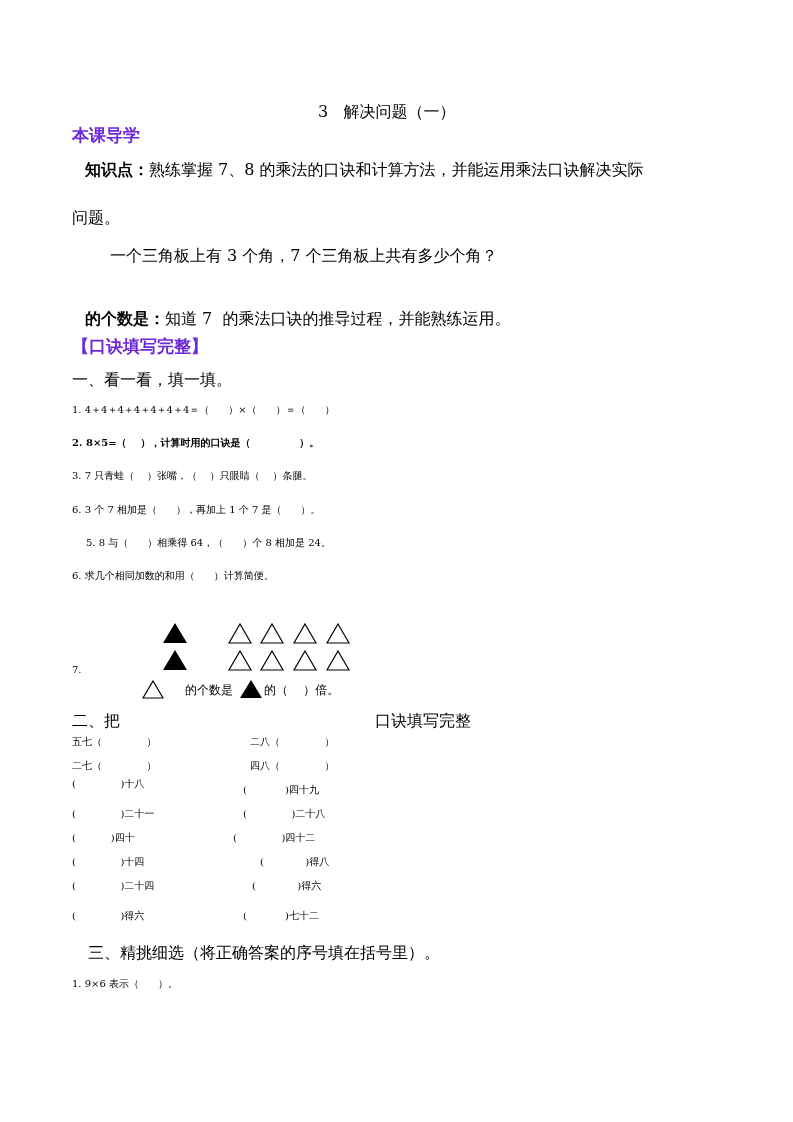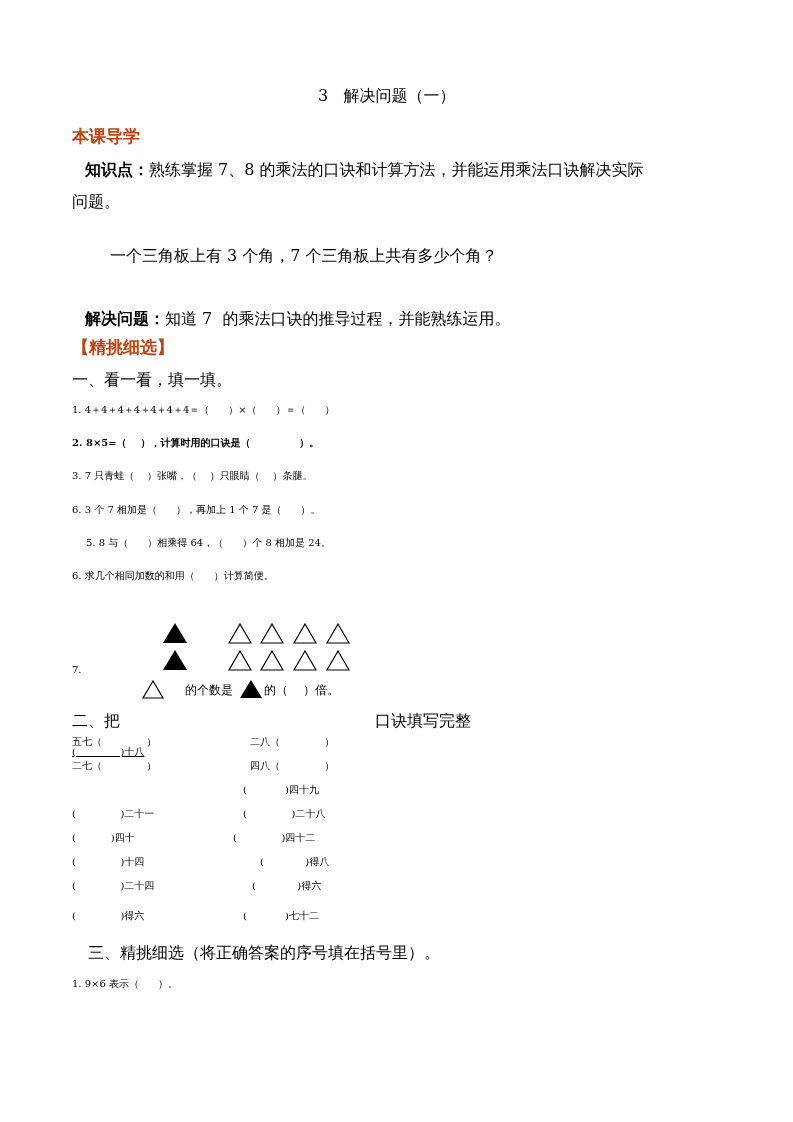--- a/index.html
+++ b/index.html
@@ -1,40 +1,40 @@
 <!DOCTYPE html>
 <html><head>
 <meta charset="utf-8">
 <style>
   html,body{margin:0;padding:0;background:#fff;}
   body{width:793px;height:1122px;position:relative;overflow:hidden;
        font-family:"DejaVu Serif","Liberation Serif",serif;color:#000;font-size:16px;}
   .abs{position:absolute;white-space:pre;line-height:1;}
-  .title{left:318px;top:88px;font-size:16px;}
-  .red{color:#c2410c;font-family:Liberation Serif, serif;font-weight:bold;font-size:17px;}
+  .title{left:318px;top:104px;font-size:16px;}
+  .red{color:#6d28d9;font-family:Liberation Mono, monospace;font-weight:bold;font-size:17px;}
   .bold{font-family:"DejaVu Sans","Liberation Sans",sans-serif;font-weight:bold;margin-left:13px;}
   .sm{font-size:10px;}
   .tri{position:absolute;width:0;height:0;}
   .tri.solid{border-left:12px solid transparent;border-right:12px solid transparent;border-bottom:20px solid #000;}
   .tri.hollow svg{display:block;}
 </style>
 </head>
 <body>
 
 <div class="abs title">3   解决问题（一）</div>
 <div class="abs red" style="left:72px;top:128px;">本课导学</div>
 
 <div class="abs" style="left:72px;top:162px;"><span class="bold">知识点：</span><span>熟练掌握 7、8 的乘法的口诀和计算方法，并能运用乘法口诀解决实际</span></div>
-<div class="abs" style="left:72px;top:194px;">问题。</div>
+<div class="abs" style="left:72px;top:210px;">问题。</div>
 
 <div class="abs" style="left:110px;top:248px;">一个三角板上有 3 个角，7 个三角板上共有多少个角？</div>
 
-<div class="abs" style="left:72px;top:311px;"><span class="bold">解决问题：</span><span>知道 7  的乘法口诀的推导过程，并能熟练运用。</span></div>
+<div class="abs" style="left:72px;top:311px;"><span class="bold">的个数是：</span><span>知道 7  的乘法口诀的推导过程，并能熟练运用。</span></div>
 
-<div class="abs red" style="left:72px;top:339px;">【精挑细选】</div>
+<div class="abs red" style="left:72px;top:339px;">【口诀填写完整】</div>
 
 <div class="abs" style="left:72px;top:372px;">一、看一看，填一填。</div>
 <div class="abs sm" style="left:72px;top:405px;">1. 4＋4＋4＋4＋4＋4＋4＝（      ）×（      ）＝（      ）</div>
 <div class="abs sm" style="left:72px;top:438px;font-weight:bold;">2. 8×5=（    ），计算时用的口诀是（              ）。</div>
 <div class="abs sm" style="left:72px;top:471px;">3. 7 只青蛙（    ）张嘴，（    ）只眼睛（    ）条腿。</div>
 <div class="abs sm" style="left:72px;top:505px;">6. 3 个 7 相加是（      ），再加上 1 个 7 是（      ）。</div>
 <div class="abs sm" style="left:72px;top:538px;margin-left:14px;">5. 8 与（      ）相乘得 64，（      ）个 8 相加是 24。</div>
 <div class="abs sm" style="left:72px;top:571px;">6. 求几个相同加数的和用（      ）计算简便。</div>
 
 <div>
@@ -91,21 +91,21 @@
   <div class="abs" style="left:264px;top:684px;font-size:12px;font-family:'DejaVu Sans','Liberation Sans',sans-serif;">的（    ）倍。</div>
 </div>
 
 <div class="abs" style="left:72px;top:713px;">二、把</div>
 <div class="abs" style="left:375px;top:713px;">口诀填写完整</div>
 
 <div class="abs sm" style="left:72px;top:737px;">五七（              ）</div>
 <div class="abs sm" style="left:250px;top:737px;">二八（              ）</div>
 <div class="abs sm" style="left:72px;top:761px;">二七（              ）</div>
 <div class="abs sm" style="left:250px;top:761px;">四八（              ）</div>
-<div class="abs sm" style="left:72px;top:747px;text-decoration:underline;">(              )十八</div>
+<div class="abs sm" style="left:72px;top:779px;">(              )十八</div>
 <div class="abs sm" style="left:243px;top:785px;">(            )四十九</div>
 <div class="abs sm" style="left:72px;top:809px;">(              )二十一</div>
 <div class="abs sm" style="left:243px;top:809px;">(              )二十八</div>
 <div class="abs sm" style="left:72px;top:833px;">(           )四十</div>
 <div class="abs sm" style="left:233px;top:833px;">(              )四十二</div>
 <div class="abs sm" style="left:72px;top:857px;">(              )十四</div>
 <div class="abs sm" style="left:260px;top:857px;">(             )得八</div>
 <div class="abs sm" style="left:72px;top:881px;">(              )二十四</div>
 <div class="abs sm" style="left:252px;top:881px;">(             )得六</div>
 <div class="abs sm" style="left:72px;top:911px;">(              )得六</div>

